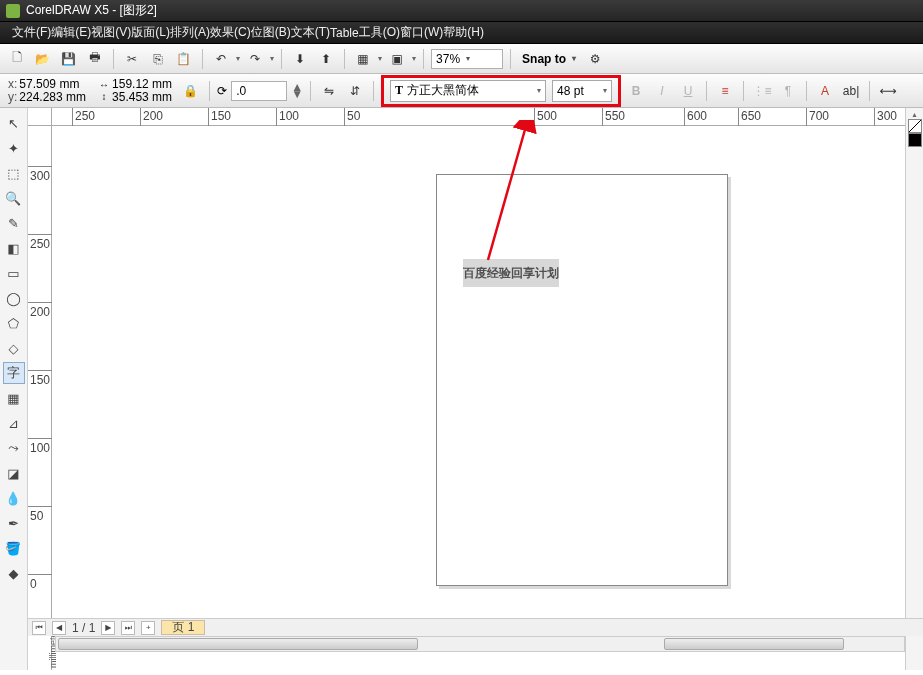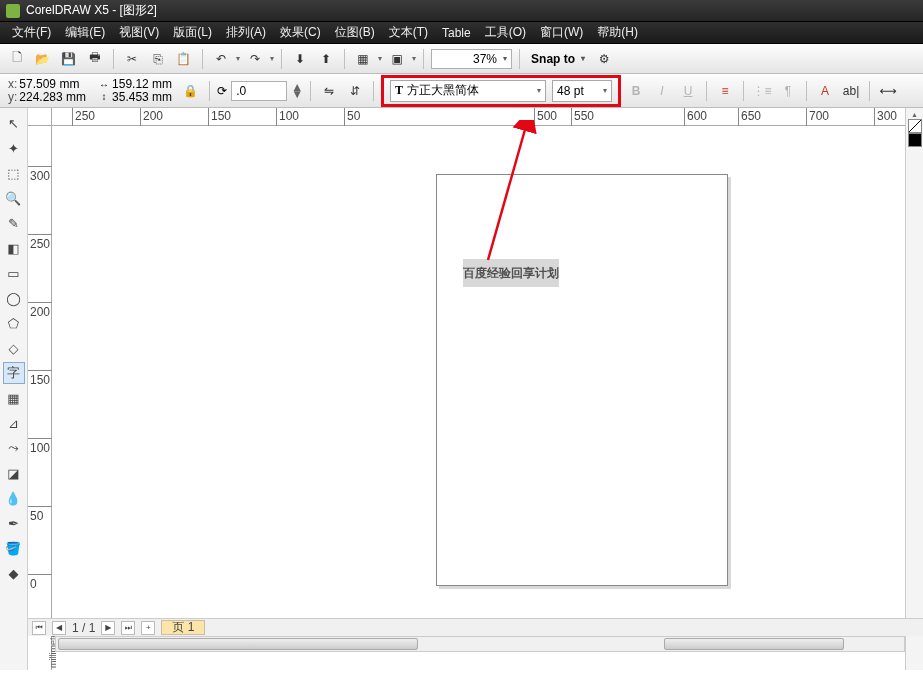--- a/index.html
+++ b/index.html
@@ -1,21 +1,21 @@
 <!DOCTYPE html>
 <html><head>
 <meta charset="utf-8">
 <style>
 * { margin: 0; padding: 0; box-sizing: border-box; font-family: "Microsoft YaHei", Arial, sans-serif; font-size: 12px; }
 body { width: 923px; height: 675px; background: #fff; overflow: hidden; }
 
 .titlebar { height: 22px; background: linear-gradient(#3a3a3a, #252525); display: flex; align-items: center; padding: 0 6px; color: #fff; border-bottom: 1px solid #000; }
 .titlebar .app-icon { width: 14px; height: 14px; background: #7cb342; margin-right: 6px; border-radius: 2px; }
 
-.menubar { height: 22px; background: linear-gradient(#2f2f2f, #1a1a1a); display: flex; align-items: center; padding: 0 12px; gap: 14px; color: #eee; border-bottom: 1px solid #000; }
+.menubar { height: 22px; background: linear-gradient(#2f2f2f, #1a1a1a); display: flex; align-items: center; padding: 0 12px; color: #eee; border-bottom: 1px solid #000; }
 .menubar span { cursor: default; font-size: 12px; }
 
 .toolbar1 { height: 30px; background: linear-gradient(#fdfdfd, #e5e5e5); border-bottom: 1px solid #bcbcbc; display: flex; align-items: center; padding: 0 6px; gap: 4px; }
 .toolbar2 { height: 34px; background: linear-gradient(#fdfdfd, #e5e5e5); border-bottom: 1px solid #bcbcbc; display: flex; align-items: center; padding: 0 4px; gap: 4px; position: relative; }
 
 .tb-btn { width: 22px; height: 22px; display: inline-flex; align-items: center; justify-content: center; border: 1px solid transparent; border-radius: 2px; color: #333; }
 .tb-sep { width: 1px; height: 20px; background: #c0c0c0; margin: 0 3px; }
 .tb-drop { border: 1px solid #b0b0b0; background: #fff; height: 20px; padding: 0 4px; display: inline-flex; align-items: center; font-size: 11px; }
 .tb-drop .arr { margin-left: 6px; font-size: 8px; color: #555; }
 
@@ -107,21 +107,21 @@
   <span style="font-size:8px;color:#666;">▾</span>
   <div class="tb-sep"></div>
   <div class="tb-btn">⬇</div>
   <div class="tb-btn">⬆</div>
   <div class="tb-sep"></div>
   <div class="tb-btn">▦</div>
   <span style="font-size:8px;color:#666;">▾</span>
   <div class="tb-btn">▣</div>
   <span style="font-size:8px;color:#666;">▾</span>
   <div class="tb-sep"></div>
-  <div class="tb-drop" style="width:81px;justify-content:flex-end;">
+  <div class="tb-drop" style="width:72px;">
     <span>37%</span>
     <span class="arr">▾</span>
   </div>
   <div class="tb-sep"></div>
   <div class="tb-drop" style="border:none;background:transparent;font-weight:bold;">
     <span>Snap to</span>
     <span class="arr">▾</span>
   </div>
   <div class="tb-btn">⚙</div>
 </div>
@@ -233,21 +233,21 @@
         </div>
       <div class="tick" style="left:224px;">
           <span>100</span>
         </div>
       <div class="tick" style="left:292px;">
           <span>50</span>
         </div>
       <div class="tick" style="left:482px;">
           <span>500</span>
         </div>
-      <div class="tick" style="left:519px;">
+      <div class="tick" style="left:550px;">
           <span>550</span>
         </div>
       <div class="tick" style="left:632px;">
           <span>600</span>
         </div>
       <div class="tick" style="left:686px;">
           <span>650</span>
         </div>
       <div class="tick" style="left:754px;">
           <span>700</span>

